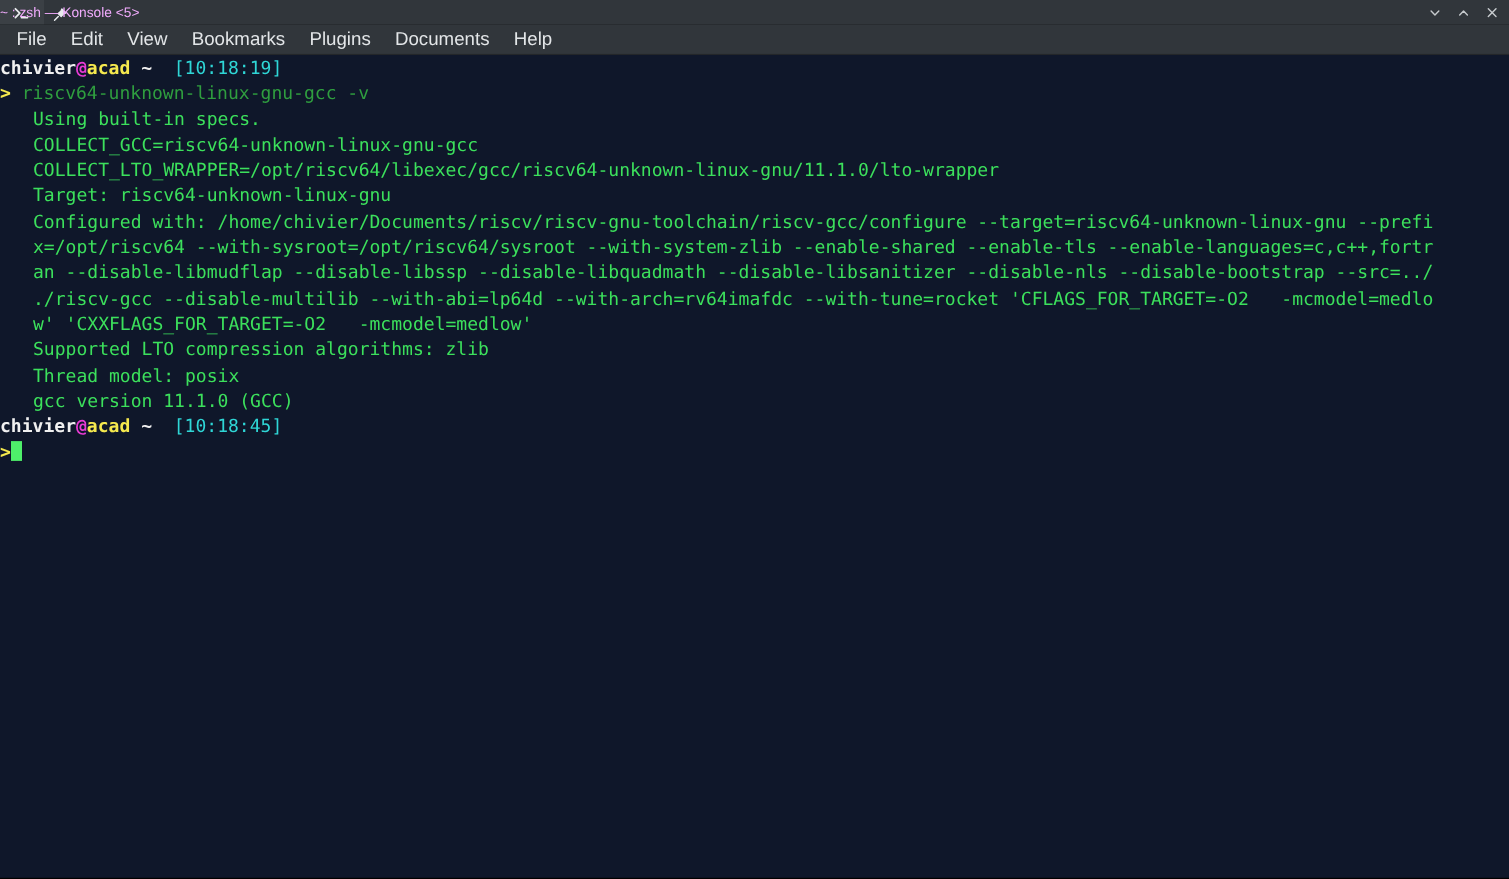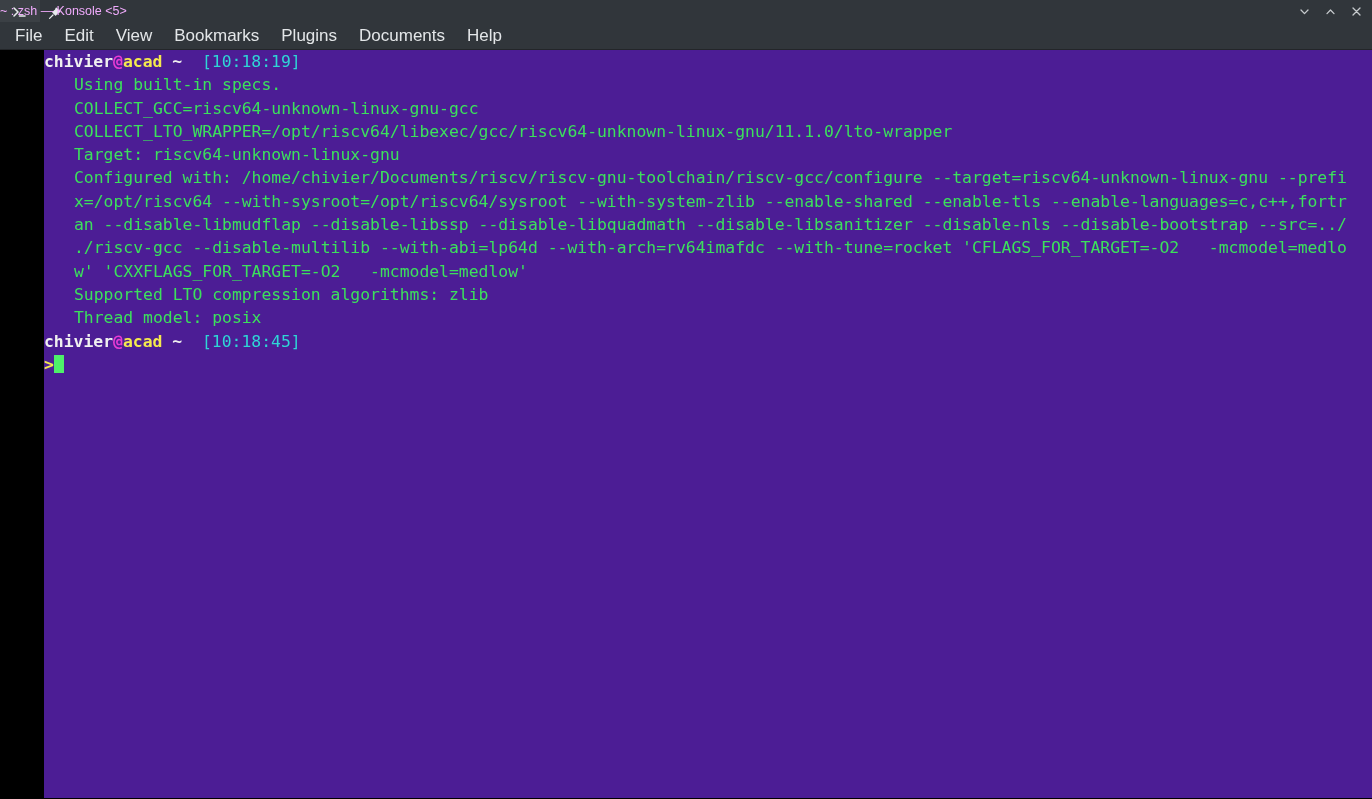--- a/index.html
+++ b/index.html
@@ -90,26 +90,25 @@
     color: #e3e6e8;
     font-family: "Liberation Sans", sans-serif;
     font-size: 17px;
     padding: 3px 11px;
     line-height: 17px;
     white-space: nowrap;
   }
 
   
   .terminal {
-    background: #4c1d95;
+    background: #0f172a;
     padding: 0;
     height: 748px;
     overflow: hidden;
     position: relative;
-    margin-left: 44px;
   }
   .term-line {
     font-family: "DejaVu Sans Mono", monospace;
     font-size: 16.4px;
     line-height: 23.3px;
     white-space: pre;
     letter-spacing: 0px;
     height: 23.3px;
   }
   .c-user   { color: #f0f0f0; font-weight: bold; }
@@ -187,30 +186,32 @@
   <div class="menu-item">Bookmarks</div>
   <div class="menu-item">Plugins</div>
   <div class="menu-item">Documents</div>
   <div class="menu-item">Help</div>
 </div>
 
 <div class="terminal">
 
   <div class="term-line"><span class="c-user">chivier</span><span class="c-at">@</span><span class="c-host">acad</span><span class="c-path"> <span>~</span></span><span class="c-time">  <span>[10:18:19]</span></span></div>
 
+  <div class="term-line"><span class="c-arrow">&gt;</span><span class="c-cmd"> <span>riscv64-unknown-linux-gnu-gcc -v</span></span></div>
 
   <div class="term-line c-out">Using built-in specs.</div>
   <div class="term-line c-out">COLLECT_GCC=riscv64-unknown-linux-gnu-gcc</div>
   <div class="term-line c-out">COLLECT_LTO_WRAPPER=/opt/riscv64/libexec/gcc/riscv64-unknown-linux-gnu/11.1.0/lto-wrapper</div>
   <div class="term-line c-out">Target: riscv64-unknown-linux-gnu</div>
   <div class="term-line c-out">Configured with: /home/chivier/Documents/riscv/riscv-gnu-toolchain/riscv-gcc/configure --target=riscv64-unknown-linux-gnu --prefi</div>
   <div class="term-line c-out">x=/opt/riscv64 --with-sysroot=/opt/riscv64/sysroot --with-system-zlib --enable-shared --enable-tls --enable-languages=c,c++,fortr</div>
   <div class="term-line c-out">an --disable-libmudflap --disable-libssp --disable-libquadmath --disable-libsanitizer --disable-nls --disable-bootstrap --src=../</div>
   <div class="term-line c-out">./riscv-gcc --disable-multilib --with-abi=lp64d --with-arch=rv64imafdc --with-tune=rocket 'CFLAGS_FOR_TARGET=-O2   -mcmodel=medlo</div>
   <div class="term-line c-out">w' 'CXXFLAGS_FOR_TARGET=-O2   -mcmodel=medlow'</div>
   <div class="term-line c-out">Supported LTO compression algorithms: zlib</div>
   <div class="term-line c-out">Thread model: posix</div>
+  <div class="term-line c-out">gcc version 11.1.0 (GCC)</div>
 
   <div class="term-line"><span class="c-user">chivier</span><span class="c-at">@</span><span class="c-host">acad</span><span class="c-path"> <span>~</span></span><span class="c-time">  <span>[10:18:45]</span></span></div>
 
   <div class="term-line"><span class="c-arrow">&gt;</span><span class="c-cmd"></span><span class="cursor"></span></div>
 
 </div>
 
 </body></html>

